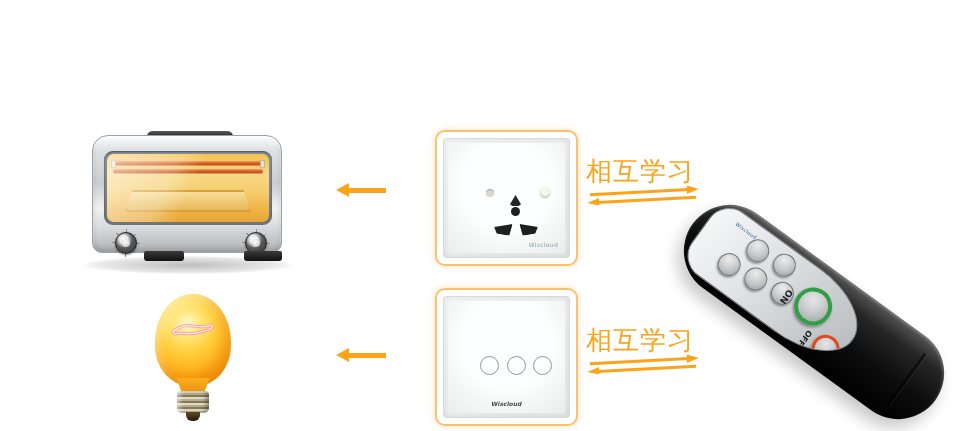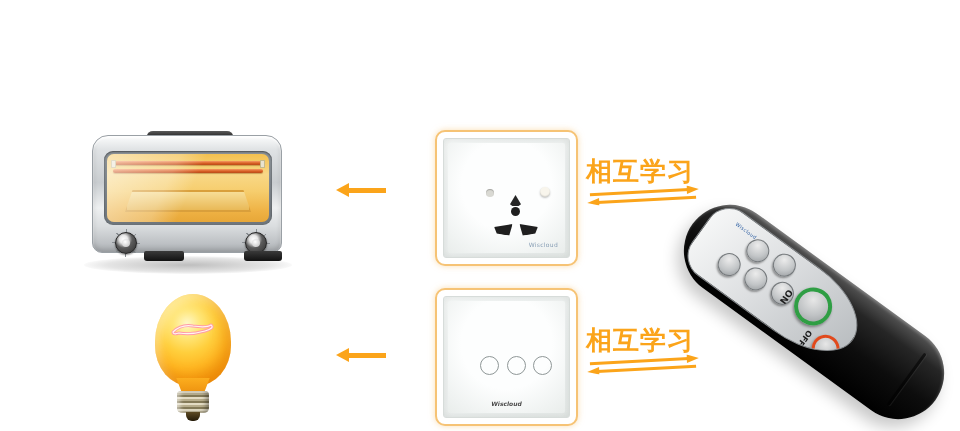--- a/index.html
+++ b/index.html
@@ -126,21 +126,21 @@
   .arrow-left { position:absolute; width:50px; height:14px; }
   .arrow-left .head { position:absolute; left:0; top:0; width:0; height:0;
     border-top:7px solid transparent; border-bottom:7px solid transparent; border-right:13px solid #fba41a; }
   .arrow-left .shaft { position:absolute; left:11px; top:4.5px; width:39px; height:5px; background:#fba41a; }
   .arrow-1 { left:336px; top:183px; }
   .arrow-2 { left:336px; top:348px; }
 
   .learn { position:absolute; width:118px; text-align:left; }
   .learn-1 { left:586px; top:157px; }
   .learn-2 { left:586px; top:326px; }
-  .learn-text { font-size:26px; font-weight:bold; color:#fba41a; letter-spacing:1px; line-height:1.1;
+  .learn-text { font-size:26px; font-weight:normal; color:#fba41a; letter-spacing:1px; line-height:1.1;
     white-space:nowrap; }
   .learn-arrows { display:block; margin-top:1px; transform:rotate(-2deg); }
 </style>
 </head>
 <body>
 
 <div id="stage">
 
   <div class="oven">
     <div class="oven-shadow"></div>

